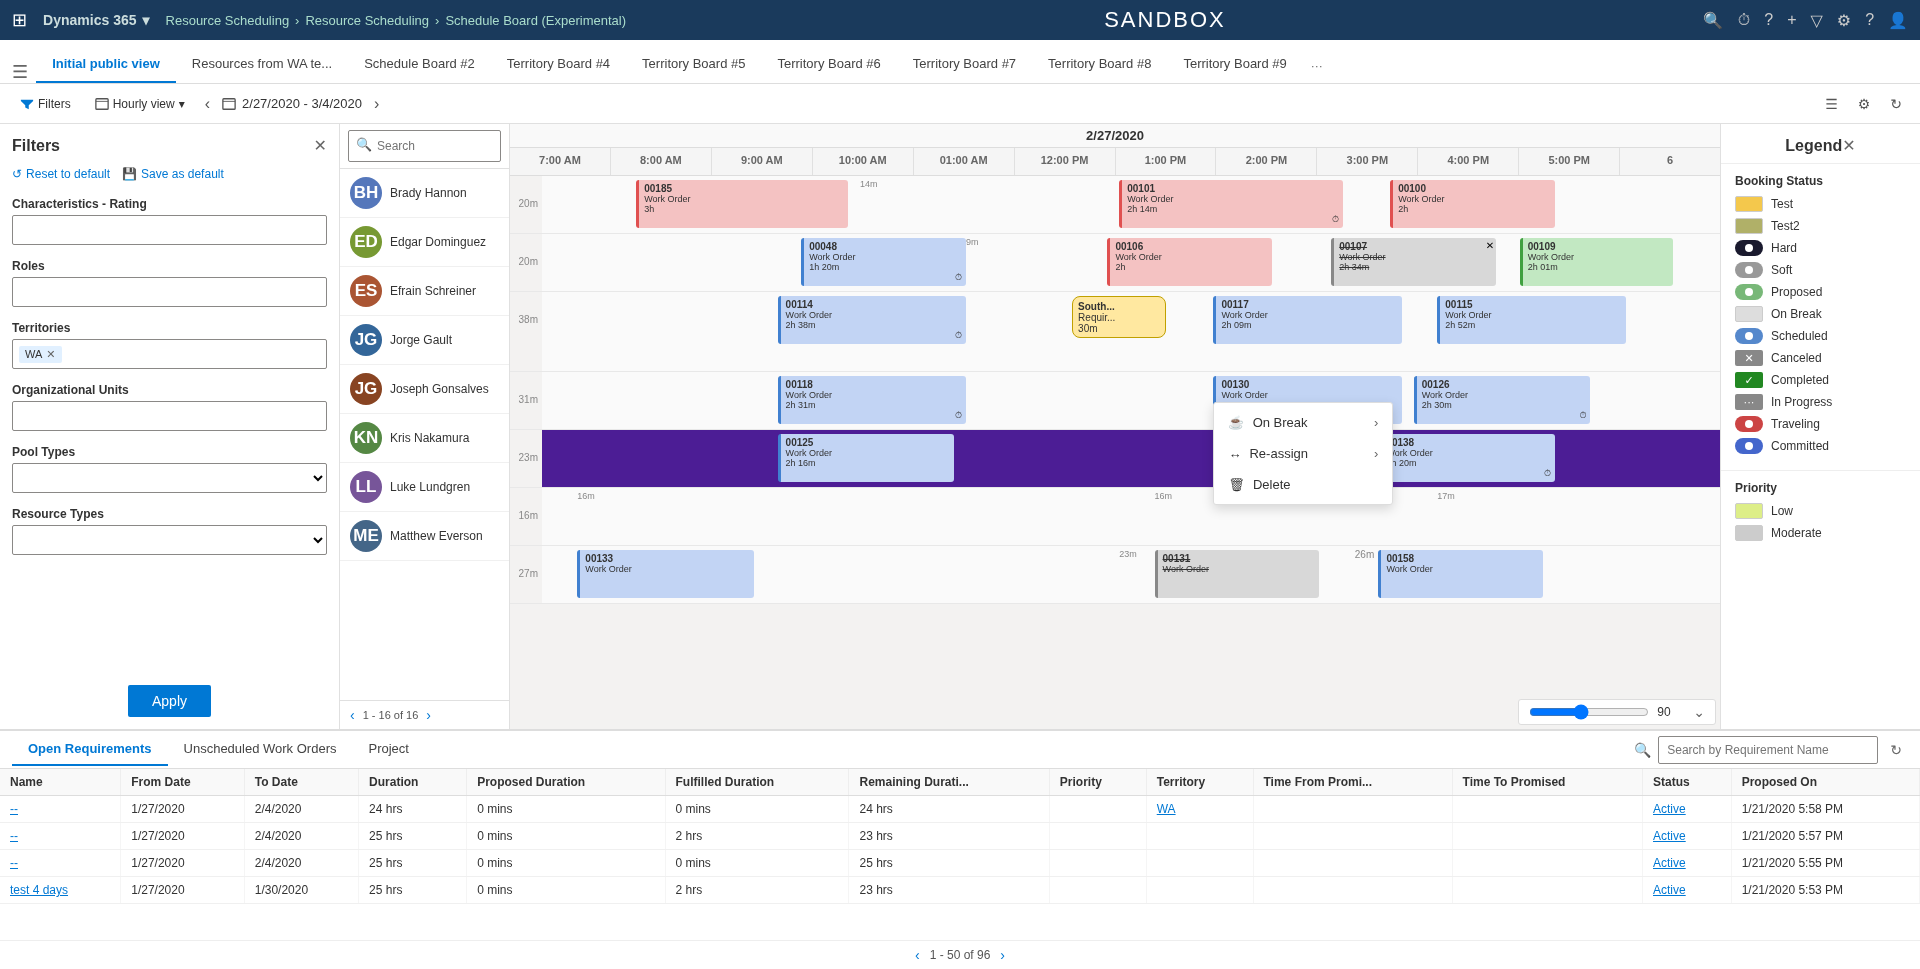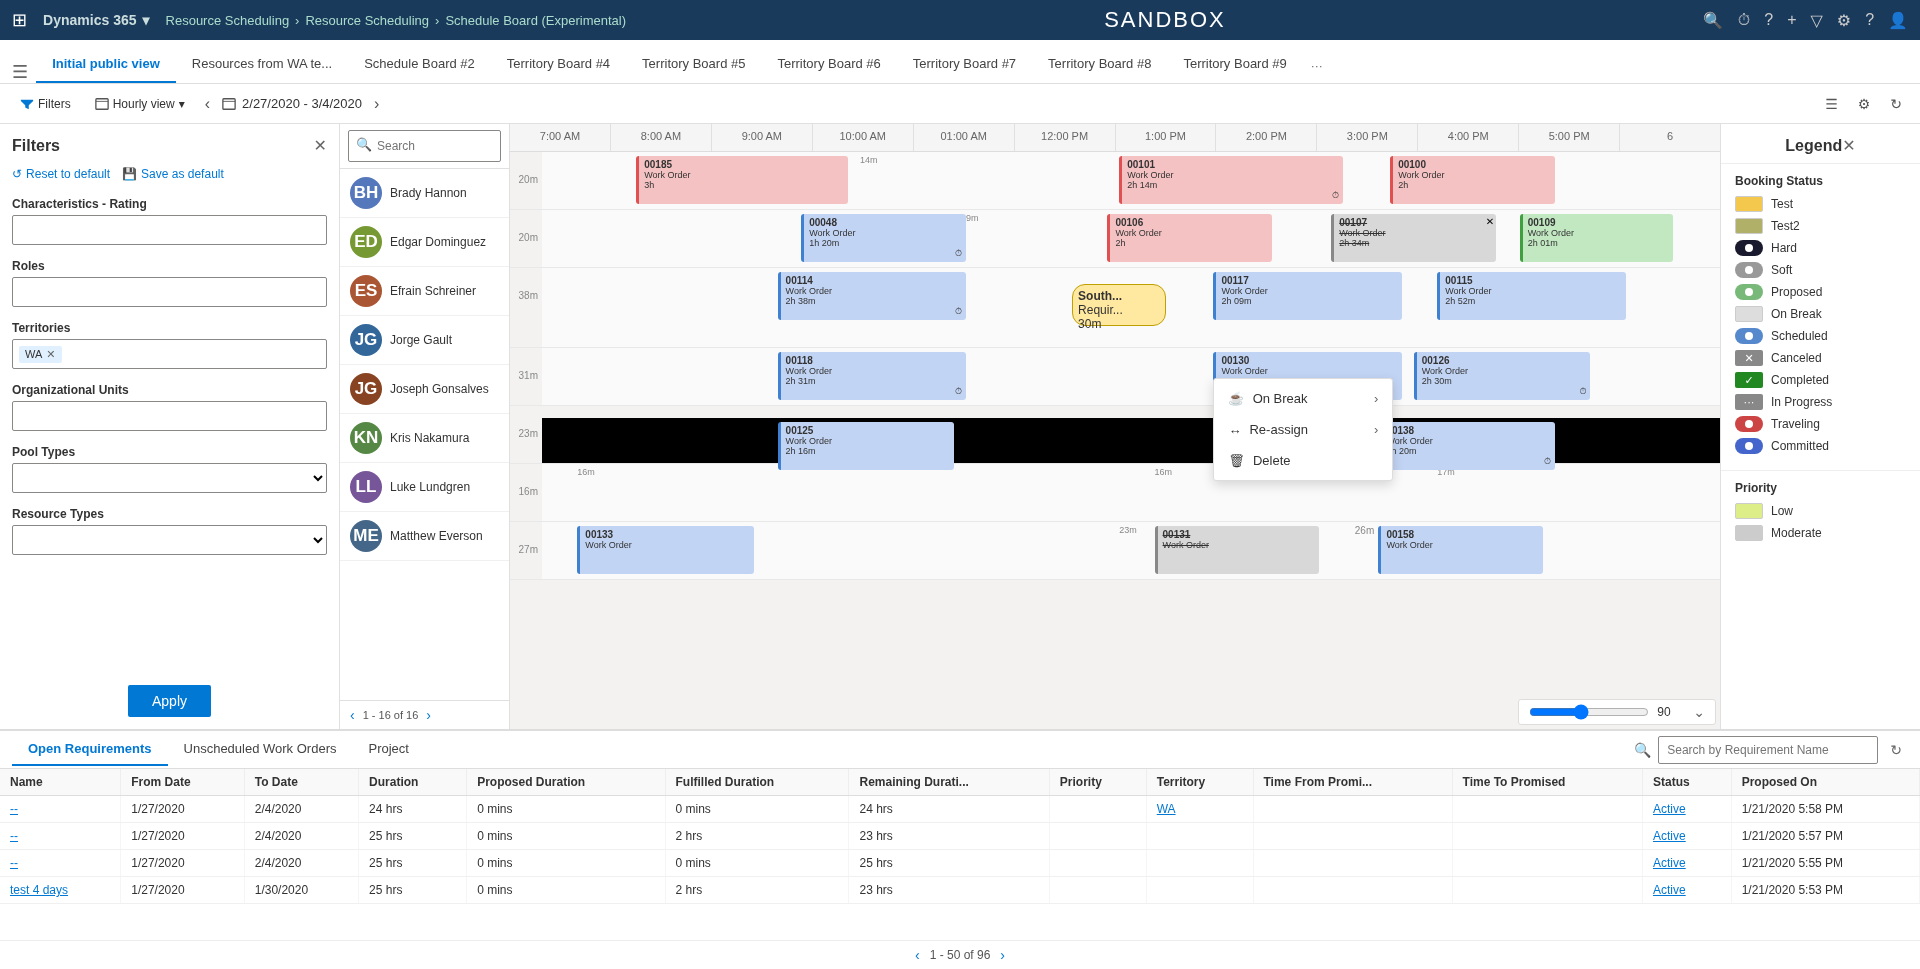--- a/index.html
+++ b/index.html
@@ -277,22 +277,25 @@
       </div>
       <div class="resource-pagination">
         <button class="pagination-arrow">‹</button>
         <span>1 - 16 of 16</span>
         <button class="pagination-arrow">›</button>
       </div>
     </div>
 
     <div class="inner-schedule-area" style="position:relative;">
 
-
-      <div style="display:flex;background:#f5f5f5;border-bottom:1px solid #ddd;height:28px;overflow:hidden;">
+      <div style="background:#f9f9f9;border-bottom:1px solid #ddd;padding:4px 0;text-align:center;">
+        <span style="font-size:13px;font-weight:600;">2/27/2020</span>
+      </div>
+
+      <div style="display:flex;background:#f5f5f5;border-bottom:1px solid #ddd;height:28px;overflow:hidden;font-weight:bold;">
         <div style="flex:1;text-align:center;font-size:11px;color:#666;border-right:1px solid #e0e0e0;padding-top:6px;">7:00 AM</div>
         <div style="flex:1;text-align:center;font-size:11px;color:#666;border-right:1px solid #e0e0e0;padding-top:6px;">8:00 AM</div>
         <div style="flex:1;text-align:center;font-size:11px;color:#666;border-right:1px solid #e0e0e0;padding-top:6px;">9:00 AM</div>
         <div style="flex:1;text-align:center;font-size:11px;color:#666;border-right:1px solid #e0e0e0;padding-top:6px;">10:00 AM</div>
         <div style="flex:1;text-align:center;font-size:11px;color:#666;border-right:1px solid #e0e0e0;padding-top:6px;">01:00 AM</div>
         <div style="flex:1;text-align:center;font-size:11px;color:#666;border-right:1px solid #e0e0e0;padding-top:6px;">12:00 PM</div>
         <div style="flex:1;text-align:center;font-size:11px;color:#666;border-right:1px solid #e0e0e0;padding-top:6px;">1:00 PM</div>
         <div style="flex:1;text-align:center;font-size:11px;color:#666;border-right:1px solid #e0e0e0;padding-top:6px;">2:00 PM</div>
         <div style="flex:1;text-align:center;font-size:11px;color:#666;border-right:1px solid #e0e0e0;padding-top:6px;">3:00 PM</div>
         <div style="flex:1;text-align:center;font-size:11px;color:#666;border-right:1px solid #e0e0e0;padding-top:6px;">4:00 PM</div>
@@ -359,21 +362,21 @@
             </div>
             <div style="position:absolute;left:36%;top:3px;font-size:9px;color:#888;">9m</div>
             <div style="position:absolute;left:78%;top:3px;font-size:9px;color:#888;">39m</div>
           </div>
         </div>
 
         <div style="display:flex;height:80px;border-bottom:1px solid #e8e8e8;position:relative;">
           <div style="width:32px;text-align:right;padding-right:4px;font-size:10px;color:#888;padding-top:22px;">38m</div>
           <div style="flex:1;position:relative;background:#fafafa;">
 
-            <div style="position:absolute;left:45%;top:16px;width:8%;height:42px;background:#ffe8a0;border:1px solid #c0a000;border-radius:13px;padding:4px 5px;font-size:12px;z-index:2;">
+            <div style="position:absolute;left:45%;top:4px;width:8%;height:42px;background:#ffe8a0;border:1px solid #c0a000;border-radius:8px;padding:4px 5px;font-size:10px;z-index:2;">
               <div style="font-weight:700;">South...</div>
               <div>Requir...</div>
               <div>30m</div>
             </div>
 
             <div class="wo-block wo-blue" style="left:20%;width:16%;top:4px;">
               <div class="wo-id">00114</div>
               <div class="wo-type">Work Order</div>
               <div class="wo-duration">2h 38m</div>
               <span style="position:absolute;bottom:3px;right:4px;font-size:9px;">⏱</span>
@@ -431,21 +434,21 @@
                 <span>🗑</span>
                 <span>Delete</span>
               </div>
             </div>
             <div style="position:absolute;left:74%;top:3px;font-size:9px;color:#888;">30m</div>
           </div>
         </div>
 
         <div style="display:flex;height:58px;border-bottom:1px solid #e8e8e8;position:relative;">
           <div style="width:32px;text-align:right;padding-right:4px;font-size:10px;color:#888;padding-top:22px;">23m</div>
-          <div style="flex:1;position:relative;background:#000000;margin-top:12px;">
+          <div style="flex:1;position:relative;background:#4c1d95;">
 
             <div class="wo-block wo-blue" style="left:20%;width:15%;top:4px;">
               <div class="wo-id">00125</div>
               <div class="wo-type">Work Order</div>
               <div class="wo-duration">2h 16m</div>
             </div>
 
             <div class="wo-block wo-blue" style="left:71%;width:15%;top:4px;">
               <div class="wo-id">00138</div>
               <div class="wo-type">Work Order</div>

